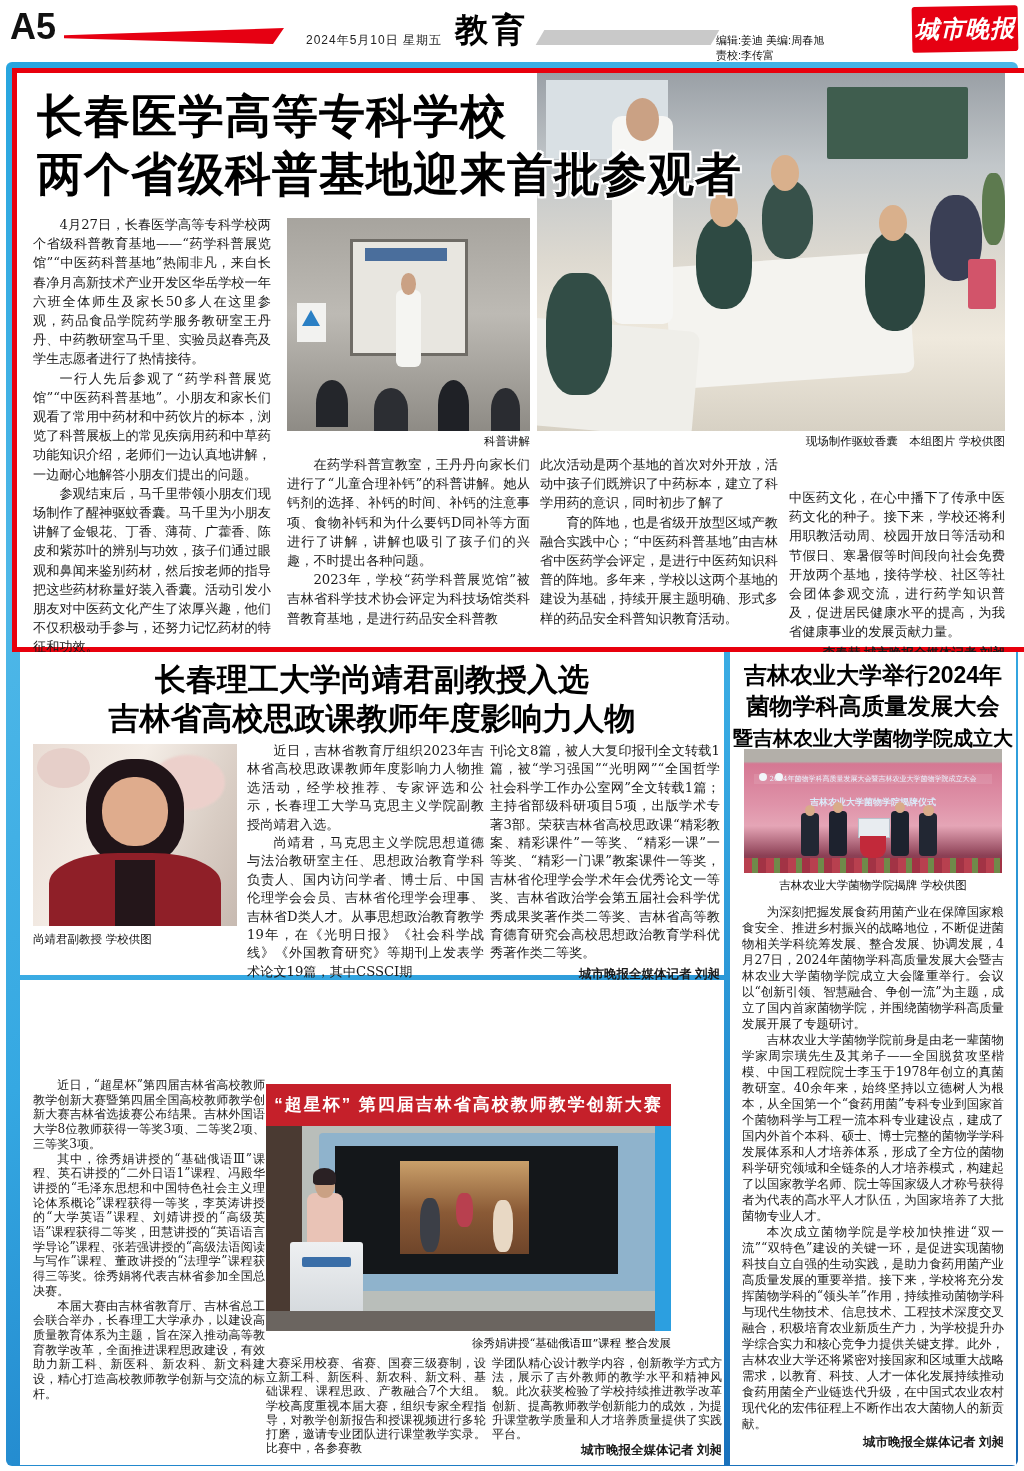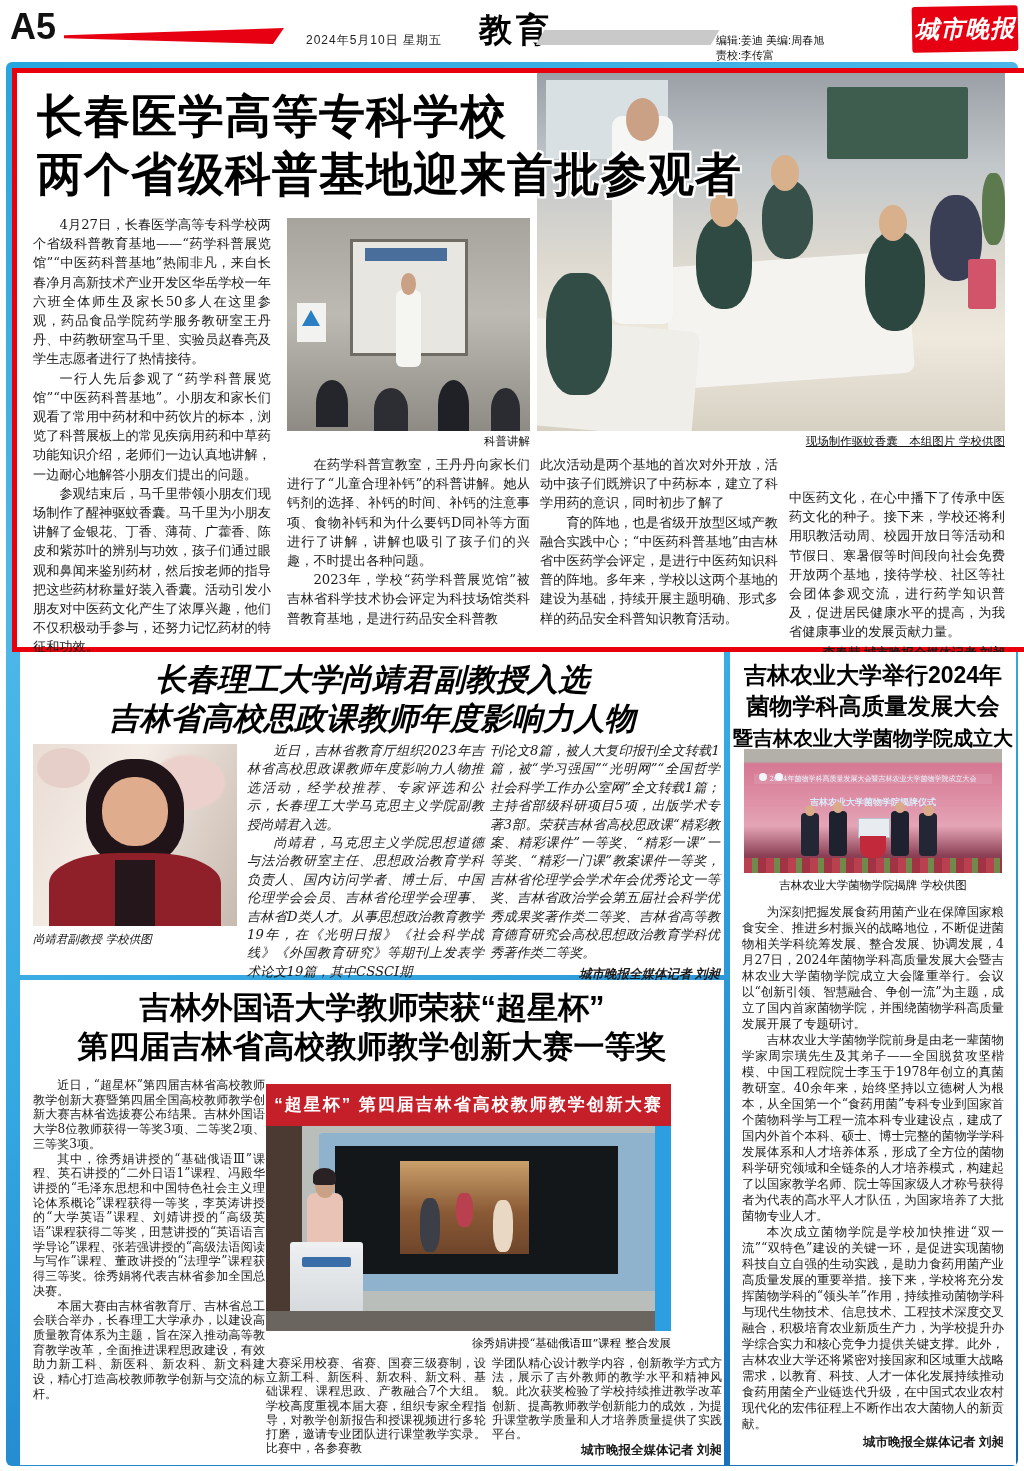--- a/index.html
+++ b/index.html
@@ -7,21 +7,21 @@
         font-family:"DejaVu Serif","Liberation Serif",serif;color:#1a1a1a;}
   
   .masthead{position:absolute;left:0;top:0;width:836px;height:58px;background:#fff;}
   .pageno{position:absolute;left:10px;top:6px;font-family:"Liberation Sans","DejaVu Sans",sans-serif;
           font-weight:900;font-size:36px;color:#111;}
   .red-wedge{position:absolute;left:64px;top:28px;width:220px;height:16px;background:#e60012;
              clip-path:polygon(0 46%,100% 0,95% 100%,0 64%);}
   .date-line{position:absolute;left:306px;top:32px;font-size:12px;color:#222;letter-spacing:1px;
              font-family:"Liberation Sans","DejaVu Sans",sans-serif;}
   .section-title{position:absolute;left:455px;top:8px;font-size:33px;font-weight:900;color:#000;
-                 font-family:"Liberation Sans","DejaVu Sans",sans-serif;letter-spacing:4px;margin-left:24px;}
+                 font-family:"Liberation Sans","DejaVu Sans",sans-serif;letter-spacing:4px;}
   .gray-bar{position:absolute;left:540px;top:30px;width:175px;height:15px;background:#c9c9c9;
             transform:skewX(-30deg);}
   .credits{position:absolute;left:716px;top:33px;font-size:11px;color:#111;
            font-family:"Liberation Sans","DejaVu Sans",sans-serif;}
   .logo{position:absolute;left:912px;top:6px;width:106px;height:46px;background:#e60012;border-radius:3px;
         color:#fff;font-weight:900;font-size:24px;text-align:center;line-height:46px;letter-spacing:1px;
         font-family:"DejaVu Serif","Liberation Serif",serif;font-style:italic;transform:rotate(-1deg);}
   
   .frame{position:absolute;left:6px;top:62px;width:1012px;height:1404px;border-radius:6px;
          background:linear-gradient(155deg,#27a5df 0%,#4fb8e8 28%,#35a8e2 55%,#2288cd 78%,#1566b3 100%);}
@@ -35,21 +35,21 @@
   .cap{position:absolute;font-size:11.5px;color:#111;}
   .col{position:absolute;text-align:justify;}
   .col p{margin:0;padding:0;text-indent:2em;}
   .cont p:first-child{text-indent:0;}
   .body-lg{font-size:13.2px;line-height:19.2px;}
   .body-md{font-size:13.2px;line-height:18.4px;}
   .body-sm{font-size:12.1px;line-height:14.7px;}
   .byline{font-family:"Liberation Sans","DejaVu Sans",sans-serif;font-weight:bold;text-align:right;
           font-size:12.5px;margin-top:2px;}
   
-  #box-mid{left:14px;top:590px;width:704px;height:323px;font-style:italic;}
+  #box-mid{left:14px;top:590px;width:704px;height:323px;}
   .hl-mid{position:absolute;left:0;top:8px;width:100%;margin:0;text-align:center;color:#000;
           font-family:"Liberation Sans","DejaVu Sans",sans-serif;font-weight:900;font-size:31px;line-height:39px;}
   
   #box-right{left:724px;top:590px;width:286px;height:813px;}
   .hl-jlau{position:absolute;left:0;top:8px;width:100%;margin:0;text-align:center;color:#000;
            font-family:"Liberation Sans","DejaVu Sans",sans-serif;font-weight:900;font-size:23px;line-height:31px;}
   .hl-jlau .l3{font-size:20px;}
   .jlau-body{font-size:12.4px;line-height:16px;}
   
   #box-bot{left:14px;top:918px;width:704px;height:485px;}
@@ -102,21 +102,21 @@
         <span class="ph-abs" style="left:47%;top:26%;width:6%;height:10%;background:#caa184;border-radius:50%;"></span>
         <span class="ph-abs" style="left:4%;top:40%;width:12%;height:18%;background:#f2f2f0;"></span>
         <span class="ph-abs" style="left:6%;top:43%;width:0;height:0;border-left:9px solid transparent;border-right:9px solid transparent;border-bottom:16px solid #2a7fc4;"></span>
         <span class="ph-abs" style="left:12%;top:76%;width:13%;height:22%;background:#24262b;border-radius:50% 50% 0 0;"></span>
         <span class="ph-abs" style="left:36%;top:80%;width:14%;height:20%;background:#2c2e33;border-radius:50% 50% 0 0;"></span>
         <span class="ph-abs" style="left:62%;top:76%;width:13%;height:24%;background:#1f2126;border-radius:50% 50% 0 0;"></span>
         <span class="ph-abs" style="left:84%;top:80%;width:12%;height:20%;background:#2a2c31;border-radius:50% 50% 0 0;"></span>
       </div>
 
       <div class="cap" style="left:270px;top:361px;width:243px;text-align:right;">科普讲解</div>
-      <div class="cap" style="left:523px;top:361px;width:465px;text-align:right;text-decoration:underline;">现场制作驱蚊香囊　本组图片 学校供图</div>
+      <div class="cap" style="left:523px;top:361px;width:465px;text-align:right;">现场制作驱蚊香囊　本组图片 学校供图</div>
 
       <div class="col body-lg" style="left:16px;top:142px;width:238px;height:426px;">
           <p>4月27日，长春医学高等专科学校两个省级科普教育基地——“药学科普展览馆”“中医药科普基地”热闹非凡，来自长春净月高新技术产业开发区华岳学校一年六班全体师生及家长50多人在这里参观，药品食品学院药学服务教研室王丹丹、中药教研室马千里、实验员赵春亮及学生志愿者进行了热情接待。</p>
           <p>一行人先后参观了“药学科普展览馆”“中医药科普基地”。小朋友和家长们观看了常用中药材和中药饮片的标本，浏览了科普展板上的常见疾病用药和中草药功能知识介绍，老师们一边认真地讲解，一边耐心地解答小朋友们提出的问题。</p>
           <p>参观结束后，马千里带领小朋友们现场制作了醒神驱蚊香囊。马千里为小朋友讲解了金银花、丁香、薄荷、广藿香、陈皮和紫苏叶的辨别与功效，孩子们通过眼观和鼻闻来鉴别药材，然后按老师的指导把这些药材称量好装入香囊。活动引发小朋友对中医药文化产生了浓厚兴趣，他们不仅积极动手参与，还努力记忆药材的特征和功效。</p>
         </div>
       <div class="col body-lg" style="left:270px;top:382px;width:243px;height:186px;">
           <p>在药学科普宣教室，王丹丹向家长们进行了“儿童合理补钙”的科普讲解。她从钙剂的选择、补钙的时间、补钙的注意事项、食物补钙和为什么要钙D同补等方面进行了讲解，讲解也吸引了孩子们的兴趣，不时提出各种问题。</p>
           <p>2023年，学校“药学科普展览馆”被吉林省科学技术协会评定为科技场馆类科普教育基地，是进行药品安全科普教</p>
         </div>
@@ -183,21 +183,20 @@
         <div>
             <p>为深刻把握发展食药用菌产业在保障国家粮食安全、推进乡村振兴的战略地位，不断促进菌物相关学科统筹发展、整合发展、协调发展，4月27日，2024年菌物学科高质量发展大会暨吉林农业大学菌物学院成立大会隆重举行。会议以“创新引领、智慧融合、争创一流”为主题，成立了国内首家菌物学院，并围绕菌物学科高质量发展开展了专题研讨。</p>
             <p>吉林农业大学菌物学院前身是由老一辈菌物学家周宗璜先生及其弟子——全国脱贫攻坚楷模、中国工程院院士李玉于1978年创立的真菌教研室。40余年来，始终坚持以立德树人为根本，从全国第一个“食药用菌”专科专业到国家首个菌物科学与工程一流本科专业建设点，建成了国内外首个本科、硕士、博士完整的菌物学学科发展体系和人才培养体系，形成了全方位的菌物科学研究领域和全链条的人才培养模式，构建起了以国家教学名师、院士等国家级人才称号获得者为代表的高水平人才队伍，为国家培养了大批菌物专业人才。</p>
             <p>本次成立菌物学院是学校加快推进“双一流”“双特色”建设的关键一环，是促进实现菌物科技自立自强的生动实践，是助力食药用菌产业高质量发展的重要举措。接下来，学校将充分发挥菌物学科的“领头羊”作用，持续推动菌物学科与现代生物技术、信息技术、工程技术深度交叉融合，积极培育农业新质生产力，为学校提升办学综合实力和核心竞争力提供关键支撑。此外，吉林农业大学还将紧密对接国家和区域重大战略需求，以教育、科技、人才一体化发展持续推动食药用菌全产业链迭代升级，在中国式农业农村现代化的宏伟征程上不断作出农大菌物人的新贡献。</p>
           </div>
         <div class="byline">城市晚报全媒体记者 刘昶</div>
       </div>
     </section>
 
     <section class="box" id="box-bot">
-      <h2 class="hl-mid"><span>吉林外国语大学教师荣获“超星杯”</span><br><span>第四届吉林省高校教师教学创新大赛一等奖</span></h2>
 
       <div class="col body-sm" style="left:13px;top:98px;width:232px;height:380px;">
           <p>近日，“超星杯”第四届吉林省高校教师教学创新大赛暨第四届全国高校教师教学创新大赛吉林省选拔赛公布结果。吉林外国语大学8位教师获得一等奖3项、二等奖2项、三等奖3项。</p>
           <p>其中，徐秀娟讲授的“基础俄语Ⅲ”课程、英石讲授的“二外日语1”课程、冯殿华讲授的“毛泽东思想和中国特色社会主义理论体系概论”课程获得一等奖，李英涛讲授的“大学英语”课程、刘婧讲授的“高级英语”课程获得二等奖，田慧讲授的“英语语言学导论”课程、张若强讲授的“高级法语阅读与写作”课程、董政讲授的“法理学”课程获得三等奖。徐秀娟将代表吉林省参加全国总决赛。</p>
           <p>本届大赛由吉林省教育厅、吉林省总工会联合举办，长春理工大学承办，以建设高质量教育体系为主题，旨在深入推动高等教育教学改革，全面推进课程思政建设，有效助力新工科、新医科、新农科、新文科建设，精心打造高校教师教学创新与交流的标杆。</p>
         </div>
 
       <div class="photo" style="left:246px;top:104px;width:405px;height:247px;background:#b9beba;">
         <span class="ph-abs" style="left:0;top:0;width:100%;height:17%;background:#c5202a;color:#fff;font-family:'Liberation Sans','DejaVu Sans',sans-serif;font-weight:900;font-size:17px;line-height:42px;text-align:center;letter-spacing:2px;white-space:nowrap;overflow:hidden;">“超星杯” 第四届吉林省高校教师教学创新大赛</span>
         <span class="ph-abs" style="left:0;top:17%;width:9%;height:78%;background:#4a3a32;"></span>

